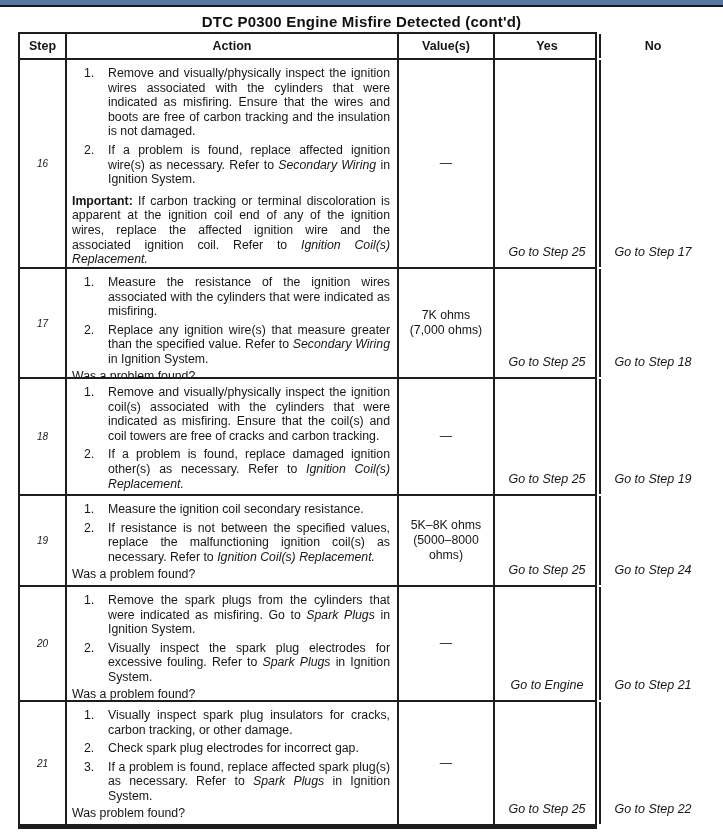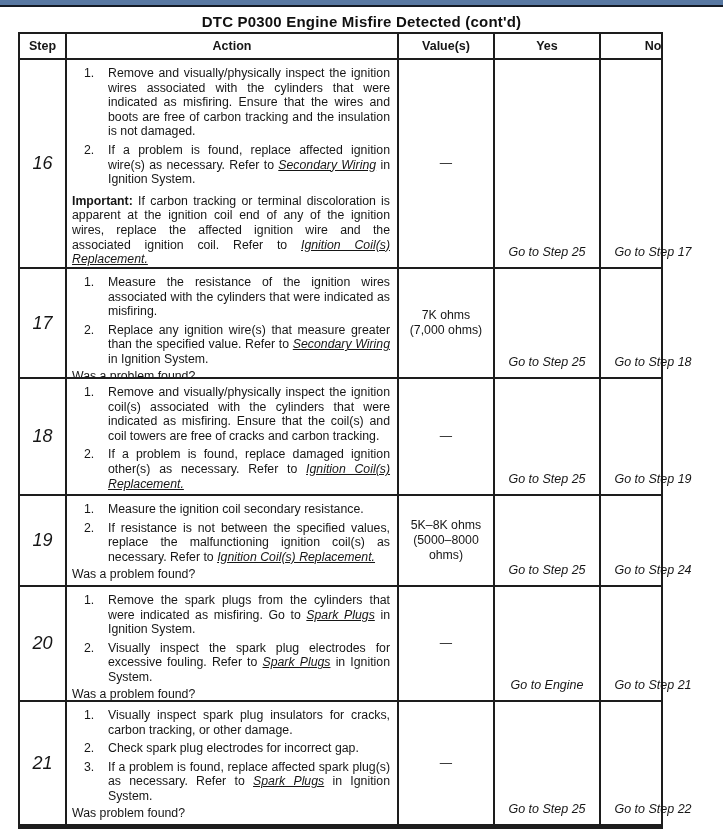--- a/index.html
+++ b/index.html
@@ -10,21 +10,21 @@
   }
   .top-bar{
     width:723px;height:5px;background:#5878a2;
     border-bottom:2px solid #141a24;
   }
   .page-title{
     margin:6px 0 4px 0;text-align:center;
     font-size:15px;font-weight:bold;letter-spacing:0.2px;color:#101010;
   }
   .dtc-table{
-    position:absolute;left:18px;top:32px;width:645px;
+    position:absolute;left:18px;top:32px;width:579px;
     border:2px solid #1d1d1d;border-bottom-width:5px;
     box-sizing:border-box;background:#fff;
   }
   .thead,.trow{
     display:grid;
     grid-template-columns:47px 332px 96px 106px 104px;
   }
   .cell{
     box-sizing:border-box;border-right:2px solid #1d1d1d;
     overflow:hidden;
@@ -37,42 +37,42 @@
   }
   .trow{border-bottom:2px solid #1d1d1d;}
   #tbody .trow:nth-child(1){height:207px;}
   #tbody .trow:nth-child(2){height:108px;}
   #tbody .trow:nth-child(3){height:115px;}
   #tbody .trow:nth-child(4){height:89px;}
   #tbody .trow:nth-child(5){height:113px;}
   #tbody .trow:nth-child(6){height:122px;border-bottom:none;}
   .step-cell{
     display:flex;align-items:center;justify-content:center;
-    font-style:italic;font-size:18px;
+    font-style:italic;font-size:10px;
   }
   .action-cell{
     display:flex;flex-direction:column;
     padding:2px 7px 2px 4px;
     font-size:12.3px;line-height:14.6px;
   }
   .item{display:flex;margin-top:4px;padding-left:13px;}
   .item .num{flex:none;width:16px;margin-right:8px;text-align:left;}
   .item .txt{flex:1;text-align:justify;}
   .important{margin:7px 0 0 1px;text-align:justify;}
   .question{margin-top:auto;padding:2px 0 1px 1px;}
   .value-cell{
     display:flex;align-items:center;justify-content:center;
     text-align:center;font-size:12.3px;line-height:15px;
     white-space:pre-line;
   }
   .yes-cell,.no-cell{
     display:flex;align-items:flex-end;justify-content:center;
     padding-bottom:8px;font-style:italic;font-size:12.5px;
   }
-  .it{font-style:italic;text-decoration:underline;}
+  .it{font-style:italic;}
   .bd{font-weight:bold;}
 </style>
 </head>
 <body>
 
 <div class="top-bar"></div>
 
 <div class="page-title">DTC P0300 Engine Misfire Detected (cont'd)</div>
 
 <div class="dtc-table">

